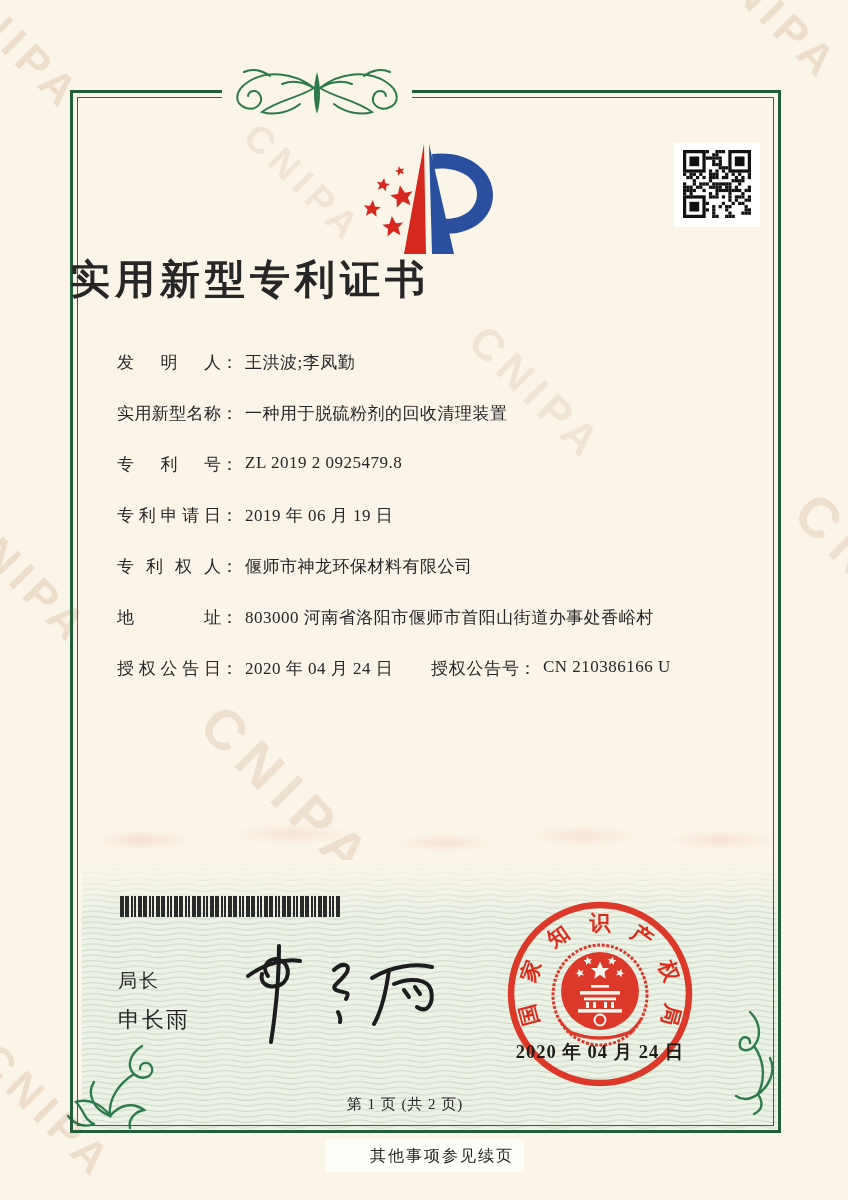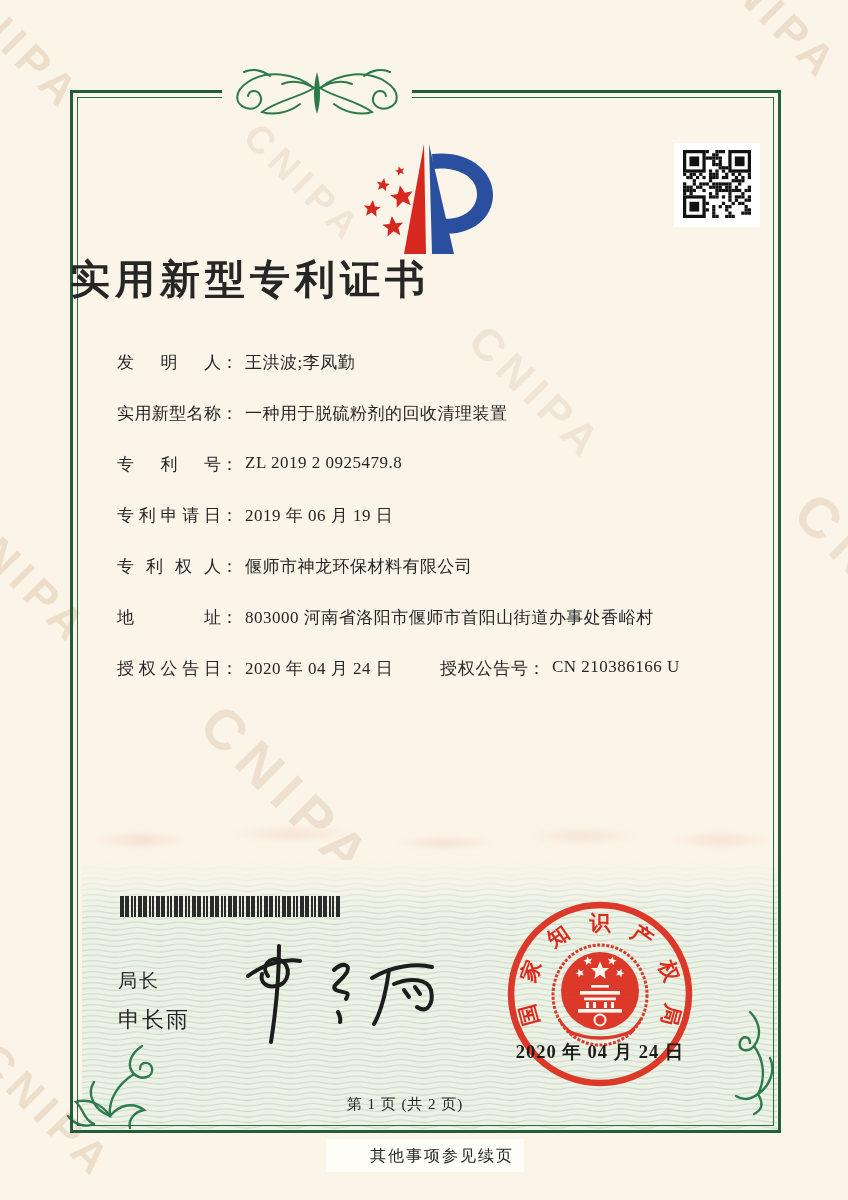--- a/index.html
+++ b/index.html
@@ -36,21 +36,21 @@
   .qr{position:absolute;left:674px;top:143px;width:86px;height:84px;background:#fff;z-index:5;}
   .qr svg{position:absolute;left:9px;top:7px;}
   .title{position:absolute;left:70px;right:67px;top:252px;text-align:left;font-size:40px;
       font-weight:bold;letter-spacing:5px;z-index:5;}
   
   .fields{position:absolute;left:117px;top:351px;width:560px;z-index:5;font-size:17px;}
   .field-row{position:relative;height:20px;margin-bottom:31px;white-space:nowrap;}
   .flabel{display:inline-block;width:104px;text-align:justify;text-align-last:justify;vertical-align:top;}
   .fcolon{display:inline-block;vertical-align:top;}
   .fvalue{display:inline-block;margin-left:7px;vertical-align:top;letter-spacing:0.5px;}
-  .fgroup2{position:absolute;left:323px;top:0;white-space:nowrap;}
+  .fgroup2{position:absolute;left:314px;top:0;white-space:nowrap;}
   .fgroup2 .flabel{width:88px;}
   
   .paras{position:absolute;left:103px;top:698px;width:650px;z-index:5;font-size:16.5px;
       line-height:27.2px;text-align:justify;letter-spacing:0.6px;}
   .paras p{margin:0;text-indent:2em;}
   
   .barcode{position:absolute;left:120px;top:896px;z-index:6;}
   .director-label{position:absolute;left:118px;top:968px;font-size:19px;letter-spacing:2px;z-index:6;}
   .director-name{position:absolute;left:118px;top:1005px;font-size:22px;letter-spacing:2px;z-index:6;}
   .signature{position:absolute;left:238px;top:932px;z-index:6;}

